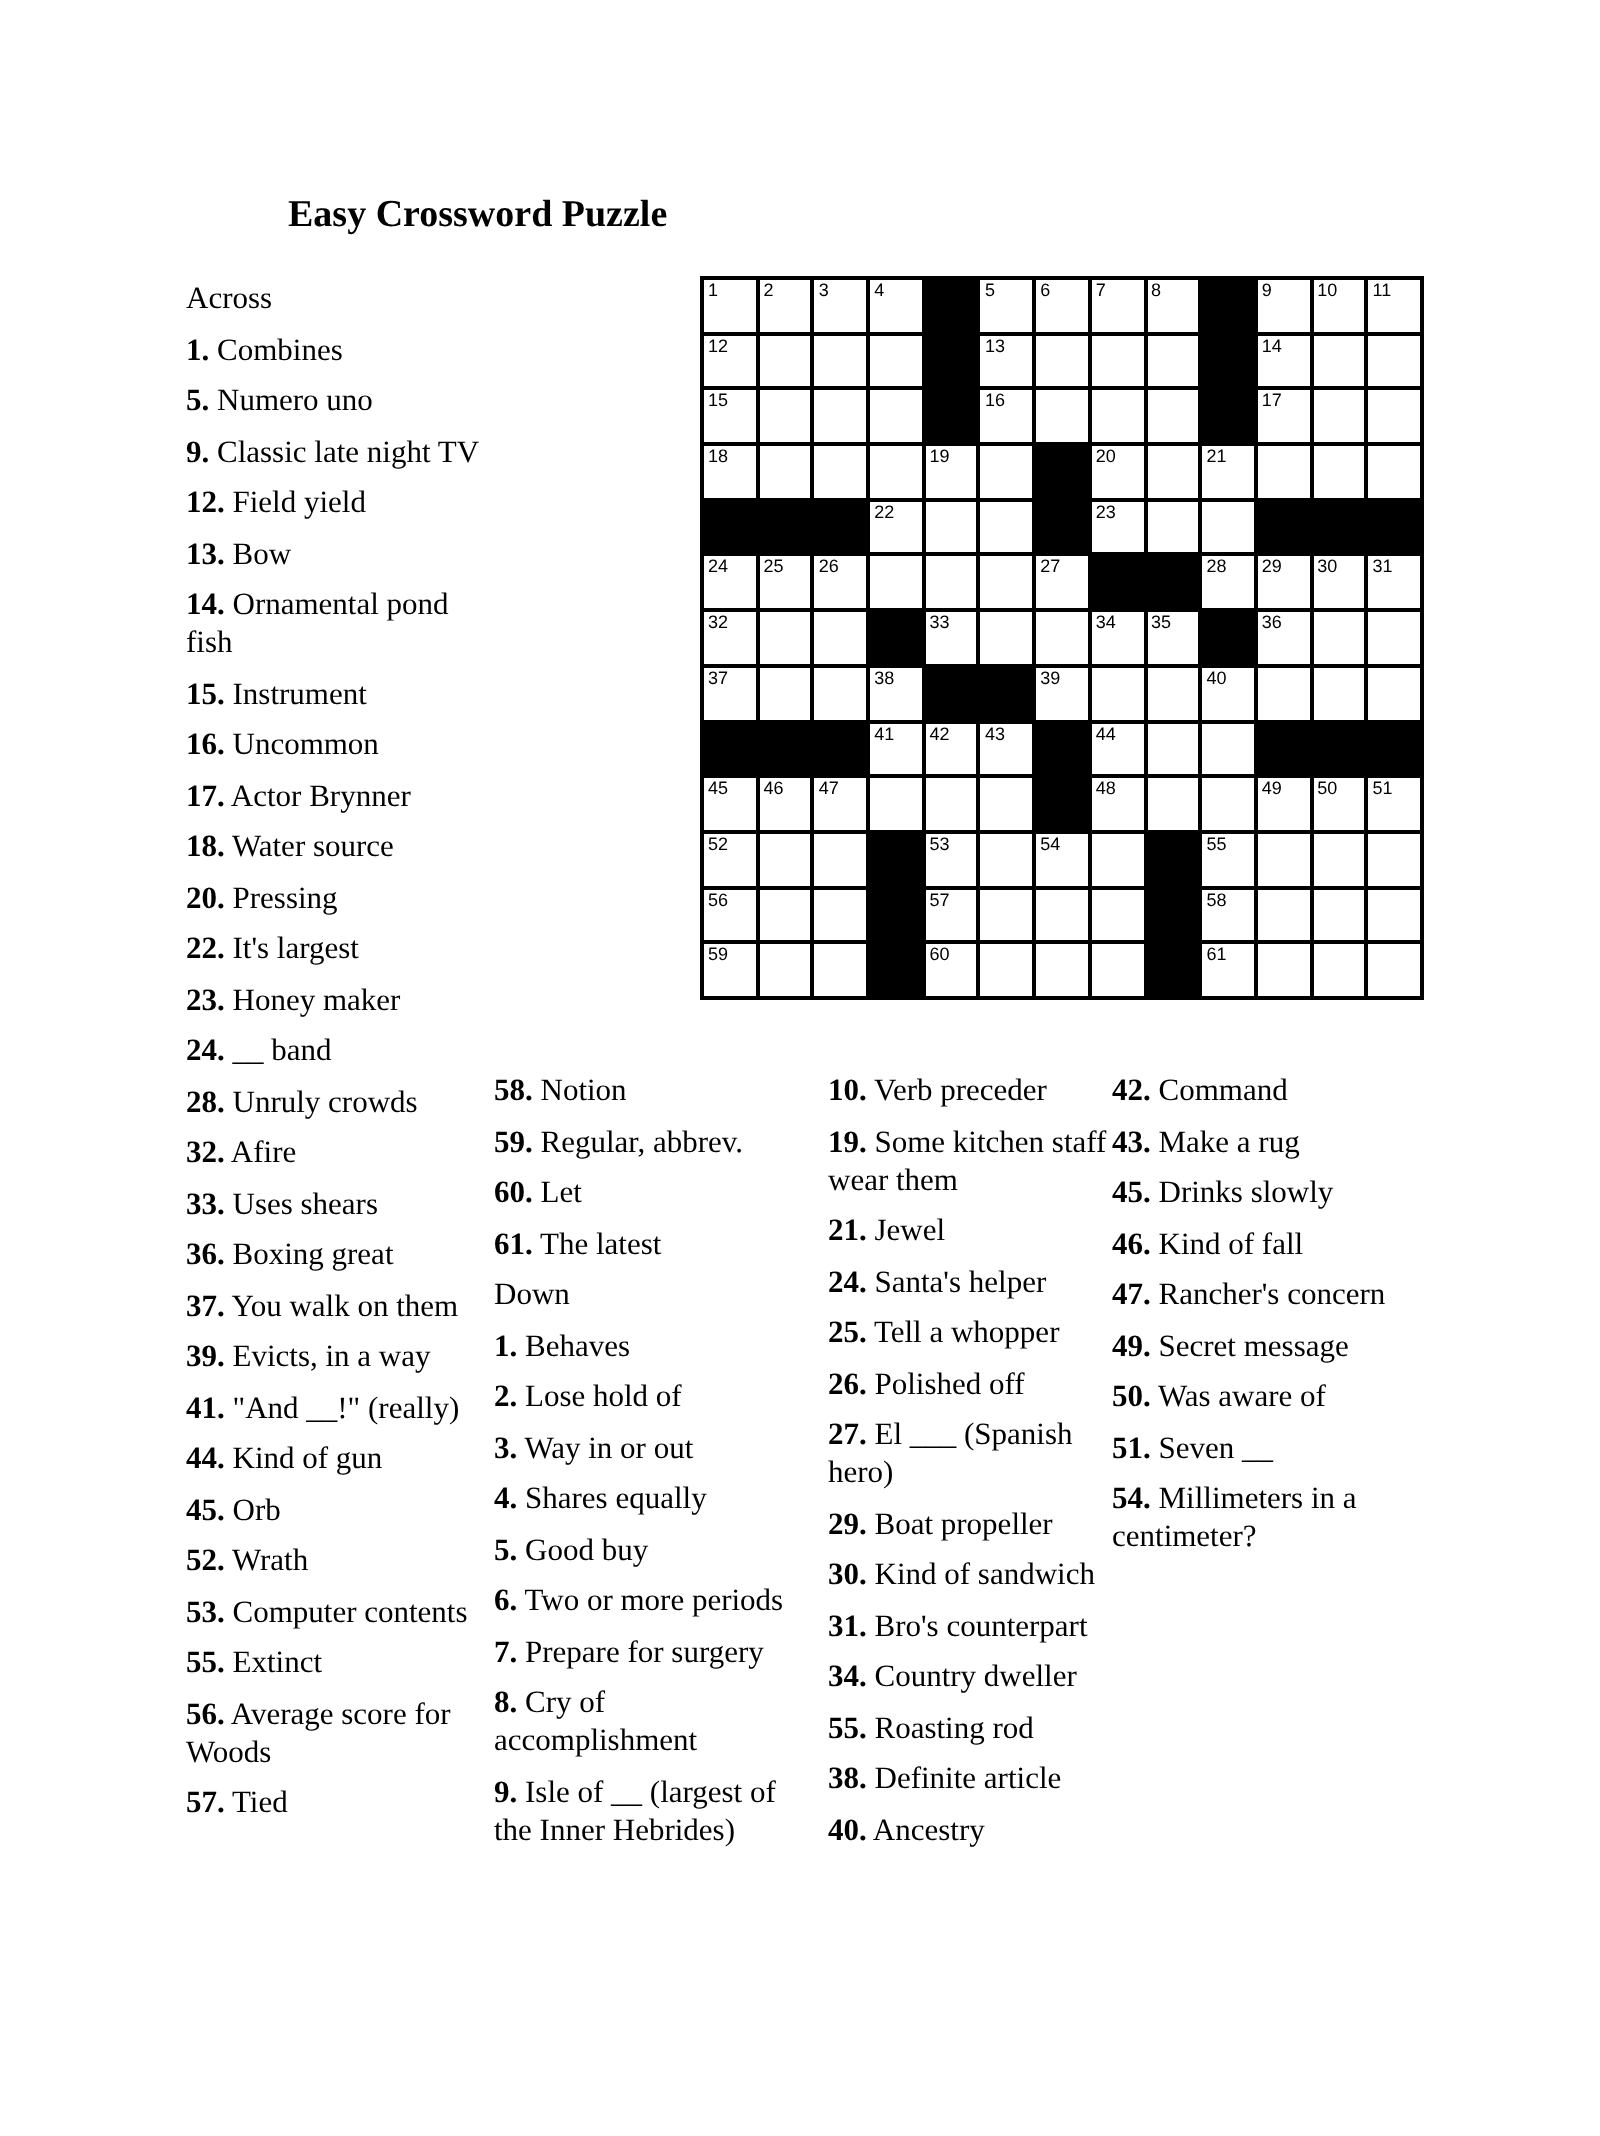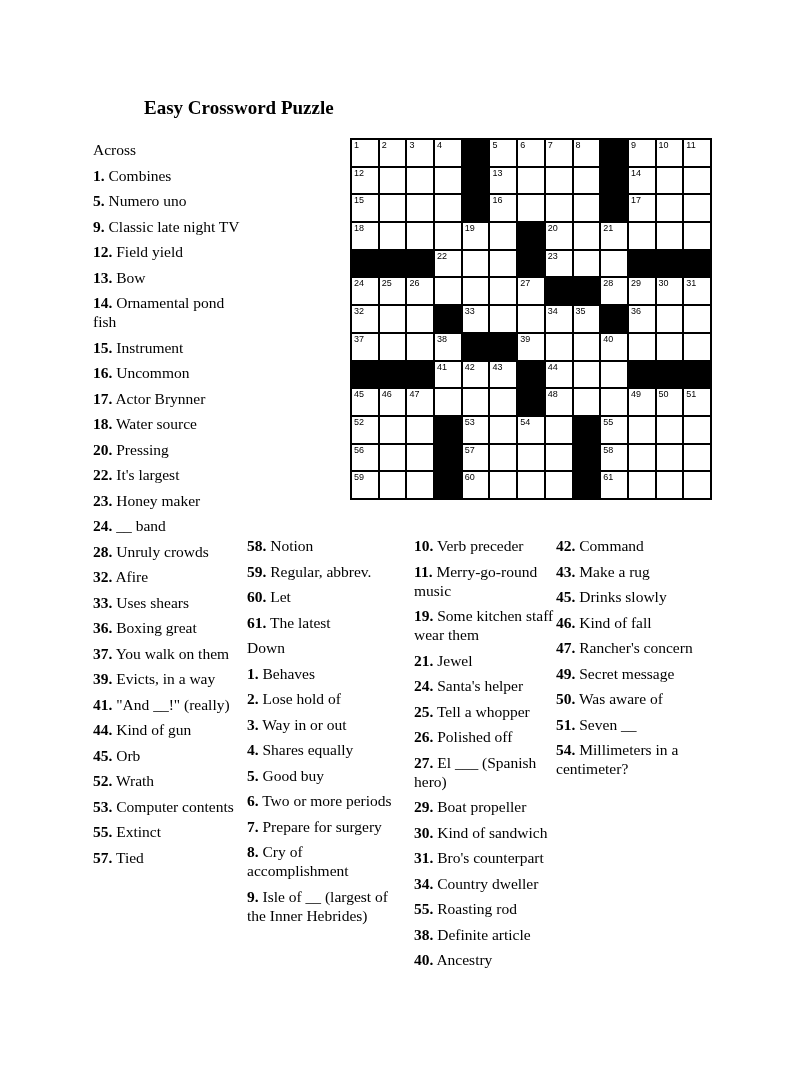--- a/index.html
+++ b/index.html
@@ -412,20 +412,21 @@
 
   <p class="clue"><b class="clue-num">45.</b> <span>Orb</span></p>
 
 
   <p class="clue"><b class="clue-num">52.</b> <span>Wrath</span></p>
 
   <p class="clue"><b class="clue-num">53.</b> <span>Computer contents</span></p>
 
   <p class="clue"><b class="clue-num">55.</b> <span>Extinct</span></p>
 
+  <p class="clue"><b class="clue-num">56.</b> <span>Average score for Woods</span></p>
 
   <p class="clue"><b class="clue-num">57.</b> <span>Tied</span></p>
 </div>
   </div>
 
   <div class="clue-col col2">
     <div>
   <p class="clue"><b class="clue-num">58.</b> <span>Notion</span></p>
 
   <p class="clue"><b class="clue-num">59.</b> <span>Regular, abbrev.</span></p>
@@ -453,21 +454,20 @@
   <p class="clue"><b class="clue-num">8.</b> <span>Cry of accomplishment</span></p>
 
   <p class="clue"><b class="clue-num">9.</b> <span>Isle of __ (largest of the Inner Hebrides)</span></p>
 </div>
   </div>
 
   <div class="clue-col col3">
     <div>
   <p class="clue"><b class="clue-num">10.</b> <span>Verb preceder</span></p>
 
-  <p class="clue"><b class="clue-num">11.</b> <span>Merry-go-round music</span></p>
 
   <p class="clue"><b class="clue-num">19.</b> <span>Some kitchen staff wear them</span></p>
 
   <p class="clue"><b class="clue-num">21.</b> <span>Jewel</span></p>
 
   <p class="clue"><b class="clue-num">24.</b> <span>Santa's helper</span></p>
 
   <p class="clue"><b class="clue-num">25.</b> <span>Tell a whopper</span></p>
 
   <p class="clue"><b class="clue-num">26.</b> <span>Polished off</span></p>

